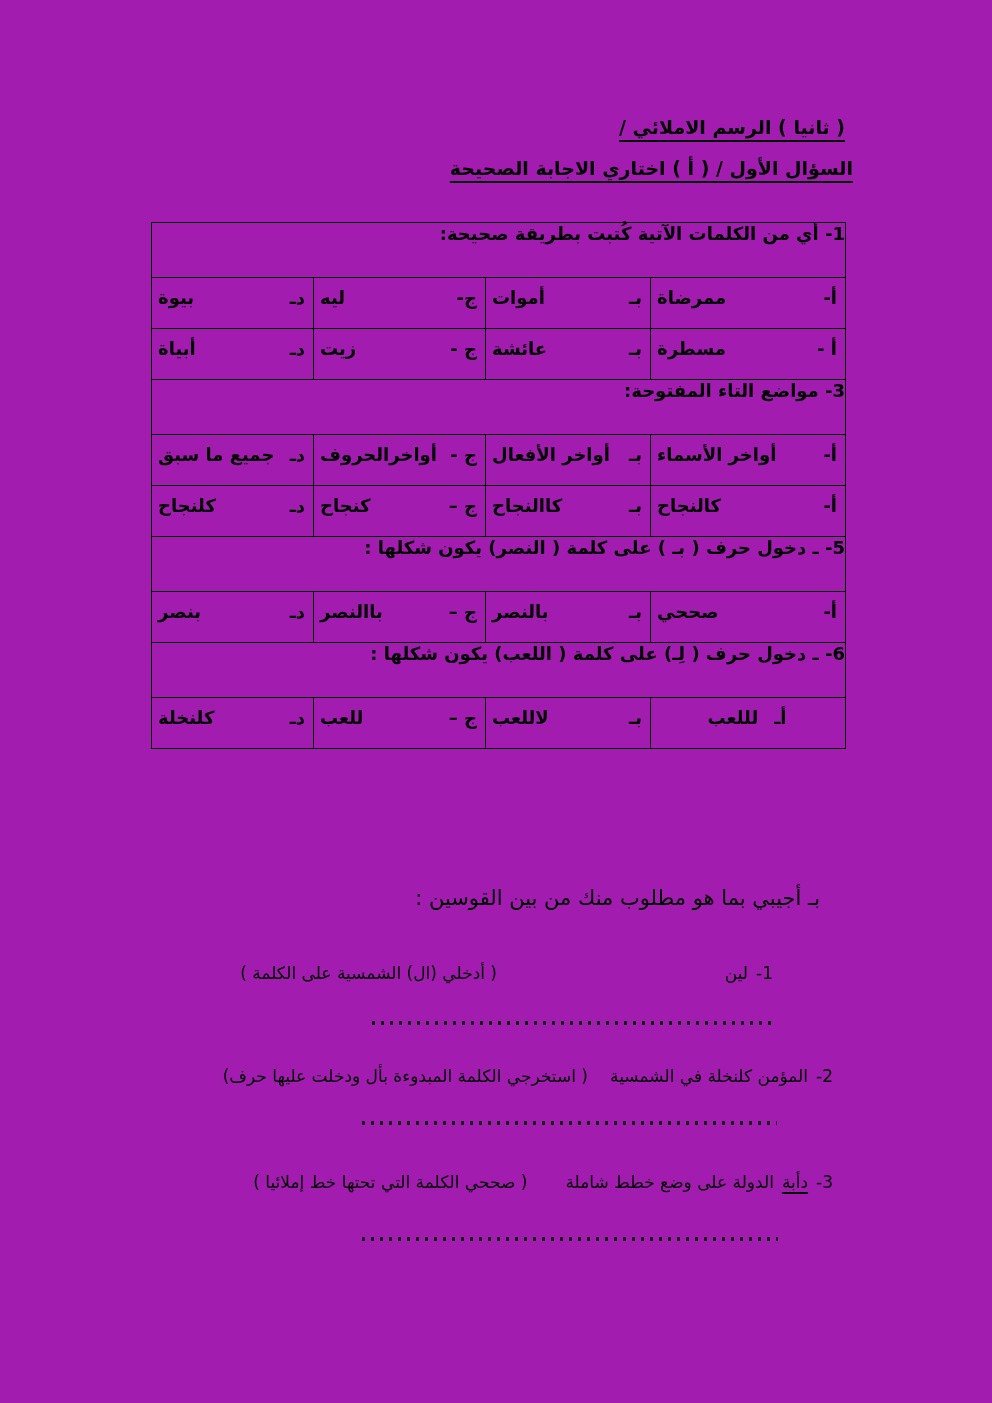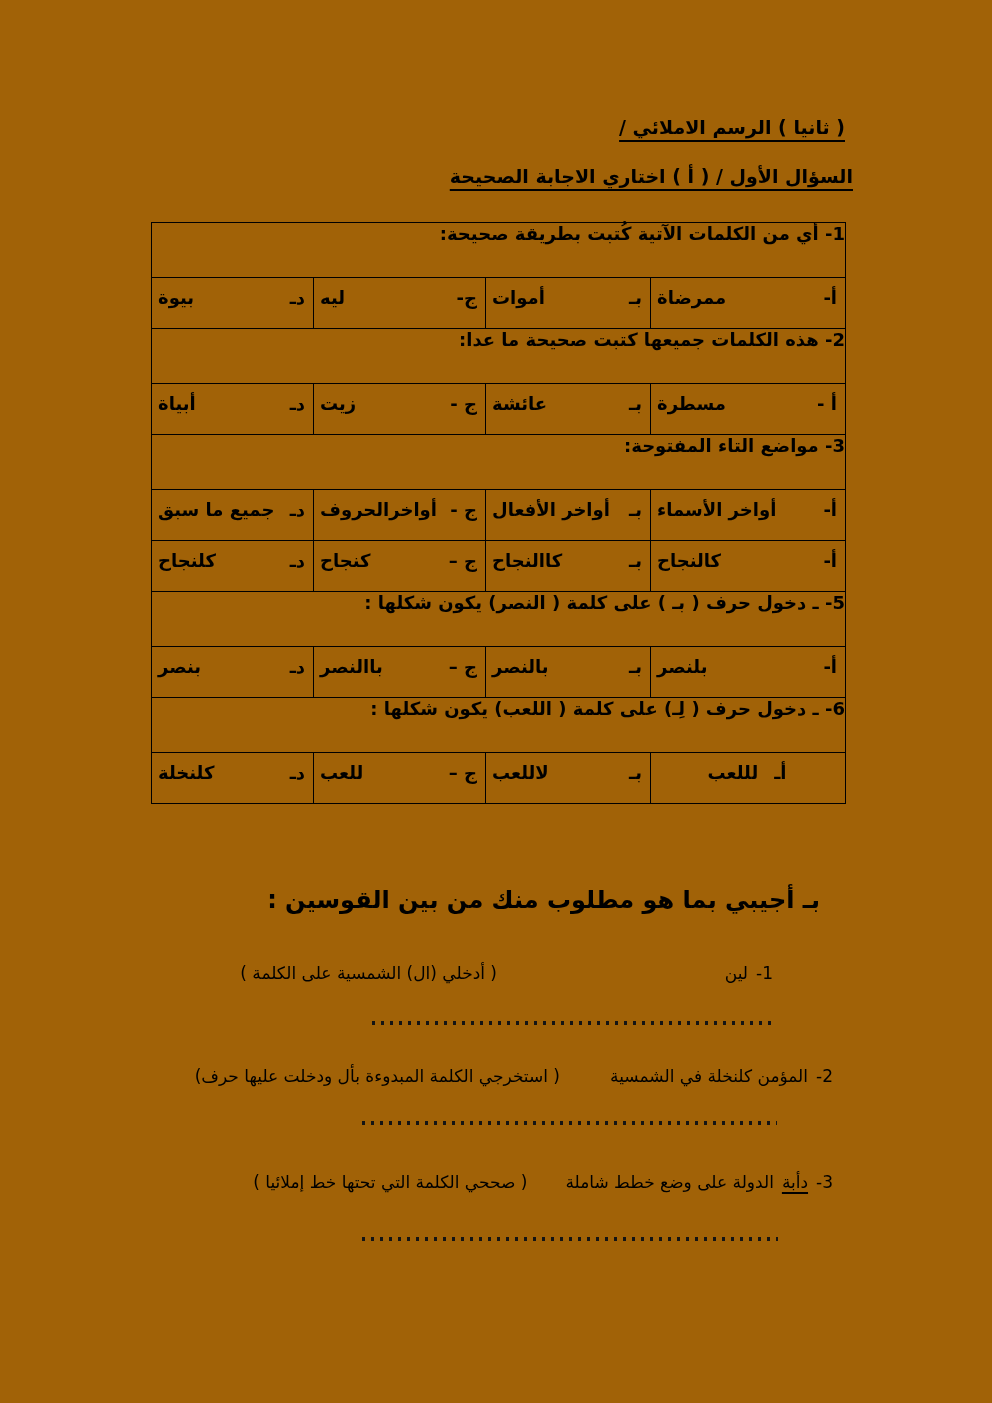--- a/index.html
+++ b/index.html
@@ -1,37 +1,37 @@
 <!DOCTYPE html>
 <html lang="ar"><head>
 <meta charset="utf-8">
 <style>
   html,body{margin:0;padding:0;background:#e8e8e8;}
   .page{
     position:relative;
     width:992px;height:1403px;
-    background:#a16207;
+    background:#a21caf;
     margin:0 auto;
     overflow:hidden;
     font-family:"DejaVu Sans",sans-serif;
     color:#000;
   }
   
   .hdr{
     position:absolute;
     direction:rtl;
     font-weight:bold;
     font-size:19px;
     white-space:nowrap;
     text-decoration:underline;
     text-decoration-thickness:2px;
     text-underline-offset:6px;
   }
   .hdr1{top:116px;right:147px;}
-  .hdr2{top:157px;right:139px;margin-top:8px;}
+  .hdr2{top:157px;right:139px;}
   
   table.quiz{
     position:absolute;
     top:222px;left:151px;
     width:694px;
     border-collapse:collapse;
     direction:rtl;
     table-layout:fixed;
   }
   table.quiz td{
@@ -60,29 +60,29 @@
   .ans.center .aword{flex:0 0 auto;}
   
   .bline{
     position:absolute;
     direction:rtl;
     white-space:nowrap;
     font-size:17px;
   }
   .btitle{
     top:886px;right:172px;
-    font-weight:bold;
-    font-size:24px;
+    font-weight:normal;
+    font-size:21px;
     text-align:center;
   }
   .item{display:flex;gap:8px;}
   .it1main{top:963px;right:219px;}
   .it1inst{top:963px;right:495px;}
   .it2main{top:1066px;right:159px;}
-  .it2inst{top:1066px;right:432px;}
+  .it2inst{top:1066px;right:404px;}
   .it3main{top:1172px;right:159px;}
   .it3main .inst{margin-right:30px;}
   .u{text-decoration:underline;text-decoration-thickness:1.5px;text-underline-offset:4px;}
   
   .dots{
     position:absolute;
     height:3.5px;
     background:repeating-linear-gradient(90deg,#141414 0 3px,transparent 3px 9px);
   }
   .dots1{top:1021px;left:372px;width:405px;}
@@ -129,23 +129,20 @@
             </div>
           </td>
       <td>
             <div class="ans">
               <span class="albl">دـ</span>
               <span class="aword">بيوة</span>
             </div>
           </td>
     </tr>
 
-    <tr class="qr">
-          <td class="qc" colspan="4">2- هذه الكلمات جميعها كتبت صحيحة ما عدا:</td>
-        </tr>
     <tr class="ar">
       <td>
             <div class="ans">
               <span class="albl">أ -</span>
               <span class="aword">مسطرة</span>
             </div>
           </td>
       <td>
             <div class="ans">
               <span class="albl">بـ</span>
@@ -223,21 +220,21 @@
           </td>
     </tr>
 
     <tr class="qr">
           <td class="qc" colspan="4">5- ـ دخول حرف ( بـ ) على كلمة ( النصر) يكون شكلها :</td>
         </tr>
     <tr class="ar">
       <td>
             <div class="ans">
               <span class="albl">أ-</span>
-              <span class="aword">بلنصر</span>
+              <span class="aword">صححي</span>
             </div>
           </td>
       <td>
             <div class="ans">
               <span class="albl">بـ</span>
               <span class="aword">بالنصر</span>
             </div>
           </td>
       <td>
             <div class="ans">

